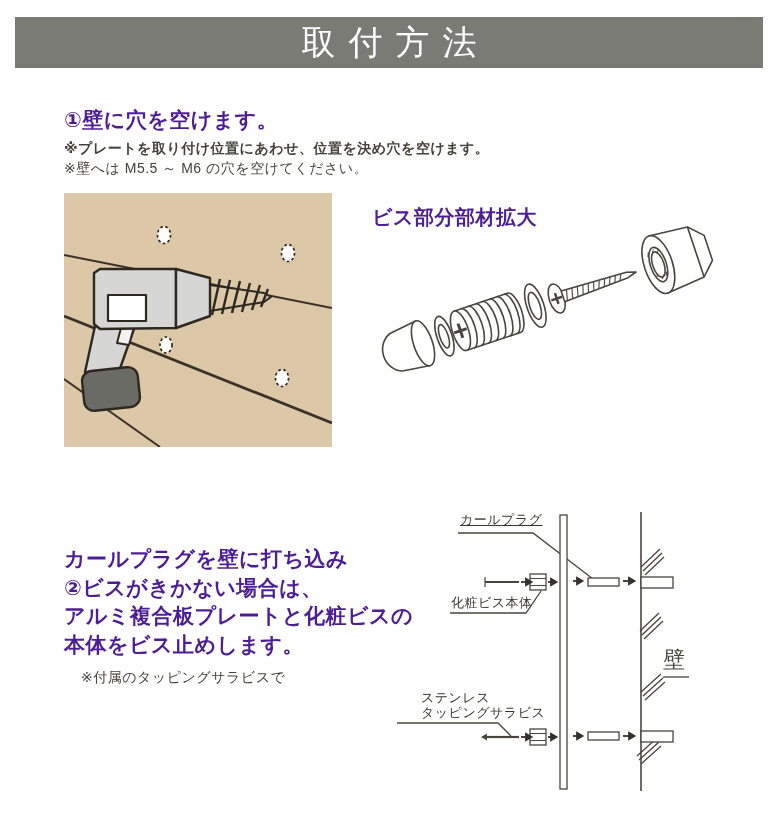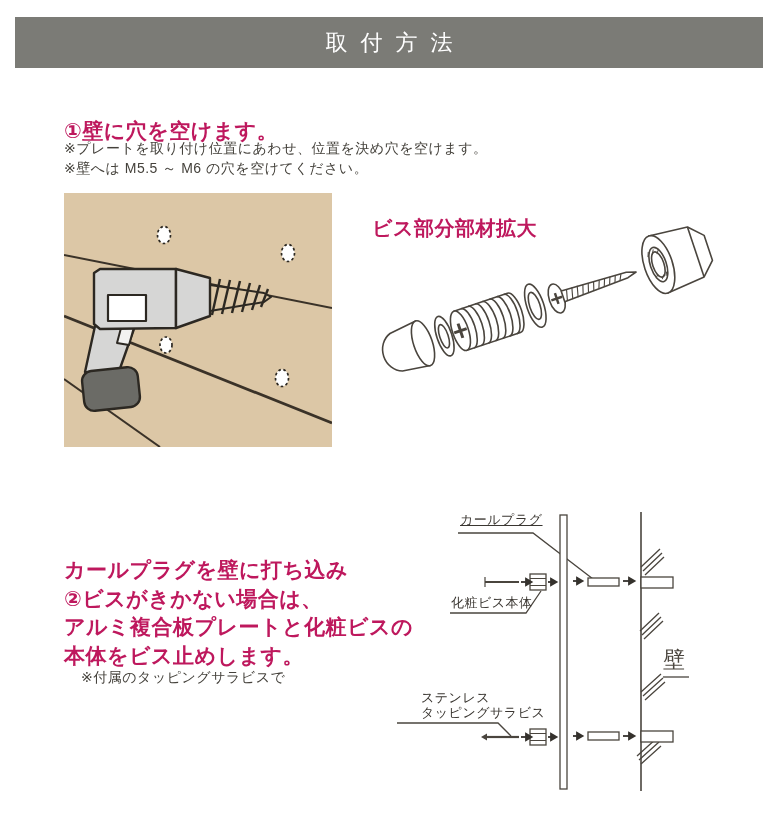--- a/index.html
+++ b/index.html
@@ -2,39 +2,39 @@
 <html><head>
 <meta charset="utf-8">
 <style>
   html,body{margin:0;padding:0;background:#ffffff;}
   body{width:780px;height:813px;position:relative;overflow:hidden;
        font-family:"Liberation Sans","DejaVu Sans",sans-serif;color:#3a3631;}
   .abs{position:absolute;}
   
   .header-bar{left:15px;top:17px;width:748px;height:51px;background:#7b7b76;
     display:flex;align-items:center;justify-content:center;}
-  .header-title{color:#ffffff;font-size:22px;letter-spacing:13px;text-indent:13px;font-weight:500;}
+  .header-title{color:#ffffff;font-size:34px;letter-spacing:13px;text-indent:13px;font-weight:500;}
   
-  .step-heading{font-weight:bold;font-size:21px;letter-spacing:0.5px;color:#be185d;margin-top:11px;}
+  .step-heading{font-weight:bold;font-size:21px;letter-spacing:0.5px;color:#4c1d95;}
   .note{font-size:14px;letter-spacing:0.5px;color:#45423c;line-height:19.5px;}
   .step2-heading{line-height:28.5px;}
   
   .dlabel{font-size:13px;color:#3a3631;letter-spacing:0.5px;line-height:14.5px;}
   .wall-label{font-size:22px;color:#4a453e;}
   svg{display:block;}
 </style>
 </head>
 <body>
 
 <div class="abs header-bar">
   <span class="header-title">取付方法</span>
 </div>
 
 <div class="abs step-heading" style="left:64px;top:106px;">①壁に穴を空けます。</div>
-<div class="abs note" style="left:64px;top:139px;">※プレートを取り付け位置にあわせ、位置を決め穴を空けます。</div>
+<div class="abs note" style="left:64px;top:139px;font-weight:bold;">※プレートを取り付け位置にあわせ、位置を決め穴を空けます。</div>
 <div class="abs note" style="left:64px;top:159px;">※壁へは M5.5 ～ M6 の穴を空けてください。</div>
 
 <svg class="abs" style="left:64px;top:193px;" width="268" height="254" viewBox="0 0 268 254">
   <rect x="0" y="0" width="268" height="254" fill="#dcc7a6"></rect>
 
   <path d="M 0 62 L 268 115" stroke="#3a3228" stroke-width="2" fill="none"></path>
   <path d="M 0 123 L 268 230" stroke="#3a3228" stroke-width="2.8" fill="none"></path>
   <path d="M 0 186 L 96 254" stroke="#3a3228" stroke-width="2" fill="none"></path>
 
   <g fill="#ffffff" stroke="#2c2822" stroke-width="1.7" stroke-dasharray="2.6 2.6">

